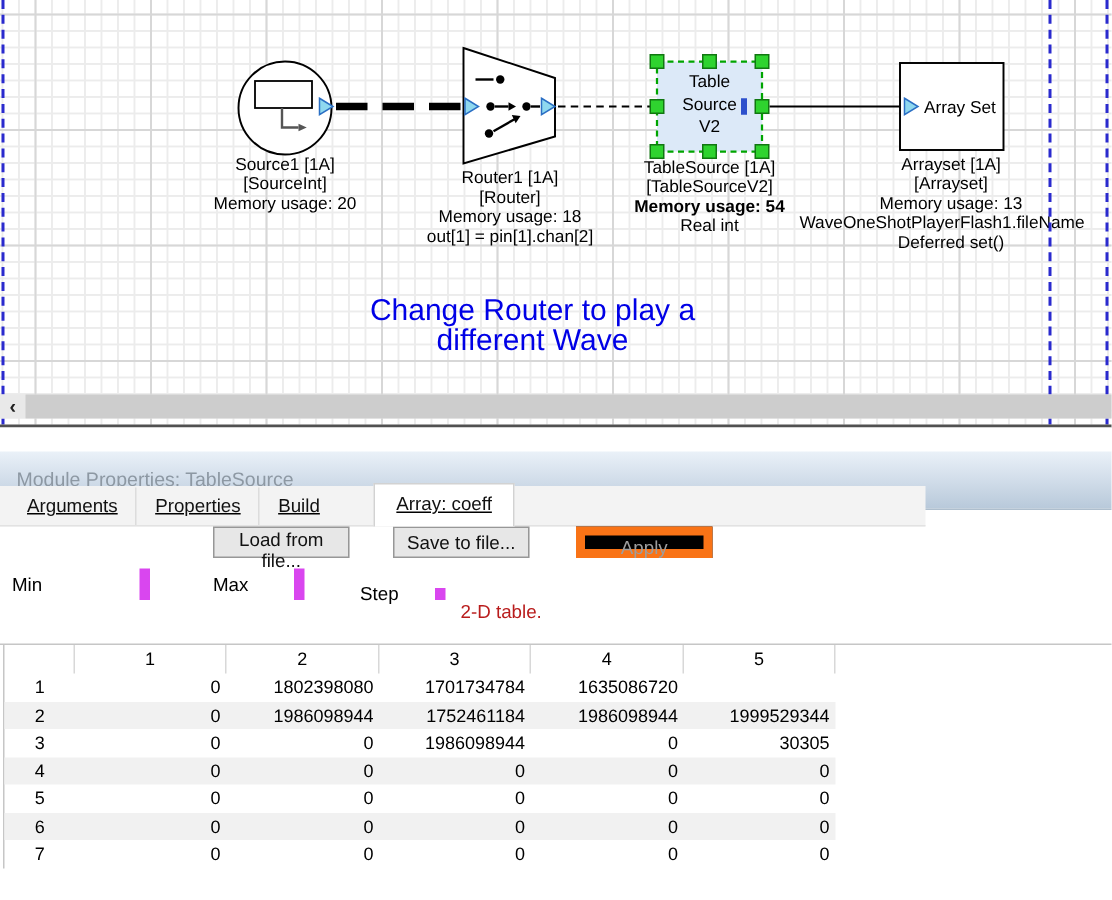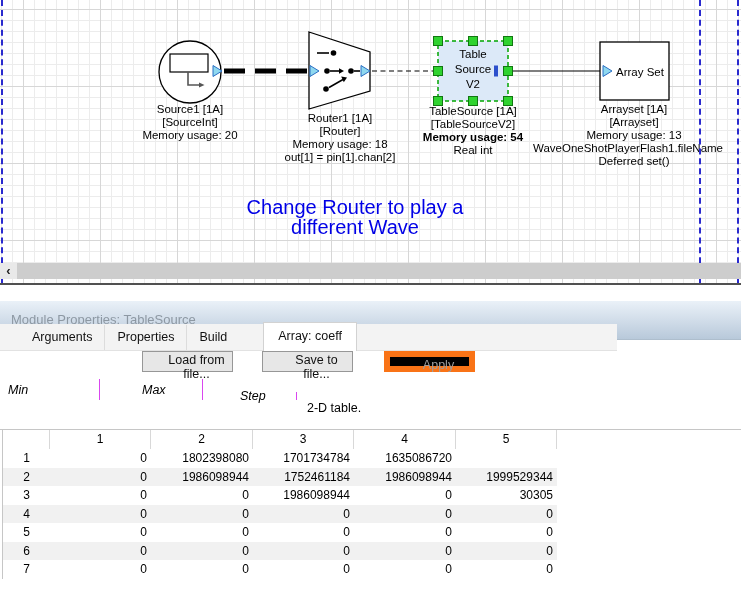--- a/index.html
+++ b/index.html
@@ -34,41 +34,41 @@
   .divider{position:absolute;left:0;top:283px;width:741px;height:2px;background:#515151;}
 
   
   .panel{position:absolute;left:0;top:285px;width:741px;height:315px;background:#fff;}
   .titlebar{position:absolute;left:0;top:16px;width:741px;height:38px;
     background:linear-gradient(to bottom,#eaf1f8 0%,#cfdbe8 55%,#b8c9da 100%);
     border-bottom:1px solid #aebecd;}
   .titlebar .txt{position:absolute;left:11px;top:11px;font-size:13px;color:#8d98a3;}
 
   .tabstrip{position:absolute;left:0;top:39px;width:617px;height:27px;background:#f3f3f3;
-    display:flex;align-items:flex-end;padding-left:20px;box-sizing:border-box;
-    border-bottom:1px solid #e2e2e2;}
+    display:flex;align-items:flex-end;padding-left:6px;box-sizing:border-box;
+    border-bottom:1px solid #e2e2e2;text-decoration:underline;}
   .tab{font-size:12.5px;color:#111;padding:5px 12px 6px 12px;border-right:1px solid #dcdcdc;}
   .tab.last-flat{border-right:none;}
   .tab.active{background:#fff;border:1px solid #d2d2d2;border-bottom:none;
     padding:6px 14px 8px 14px;margin-left:24px;margin-bottom:-1px;position:relative;z-index:2;}
 
   .btn-row button{position:absolute;height:21px;width:91px;font-family:"Liberation Sans",sans-serif;
-    font-size:12.5px;color:#111;background:#e7e7e7;border:1px solid #979797;padding-left:24px;}
+    font-size:12.5px;color:#111;background:#e7e7e7;border:1px solid #979797;}
   #btn-load{left:142px;top:66px;}
   #btn-save{left:262px;top:66px;}
   #btn-apply{left:384px;top:66px;background:#000000;border:6px solid #f97316;color:#9d9d9d;}
 
   .fields{position:absolute;left:0;top:94px;height:21px;display:flex;}
-  .field-cell{box-sizing:border-box;border-right:1px solid #d946ef;font-size:12.5px;color:#000;
-    display:flex;align-items:center;font-style:italic;}
+  .field-cell{box-sizing:border-box;border-right:7px solid #d946ef;font-size:12.5px;color:#000;
+    display:flex;align-items:center;}
   .fc-min{width:100px;padding-left:8px;}
   .fc-max{width:103px;padding-left:42px;text-align:center;}
   .fc-step{width:94px;padding-left:37px;margin-top:13px;}
 
-  .caption{position:absolute;left:307px;top:116px;font-size:12.5px;color:#000000;}
+  .caption{position:absolute;left:307px;top:116px;font-size:12.5px;color:#b91c1c;}
 
   .grid-topline{position:absolute;left:0;top:144px;width:741px;height:1px;background:#c6c6c6;}
   .grid{position:absolute;left:2px;top:145px;width:554px;border-left:1px solid #c6c6c6;}
   .g-row{display:grid;grid-template-columns:47px 101px 102px 101px 102px 101px;}
   .g-head .gh-cell{box-sizing:border-box;border-right:1px solid #d8d8d8;text-align:center;
     font-size:12px;line-height:19px;height:19px;color:#000;}
   .g-body .g-row{height:18.5px;line-height:18.5px;font-size:12px;}
   .g-body .g-row.stripe{background:#f1f1f1;}
   .g-label{text-align:center;}
   .g-cell{text-align:right;padding-right:4px;box-sizing:border-box;}

